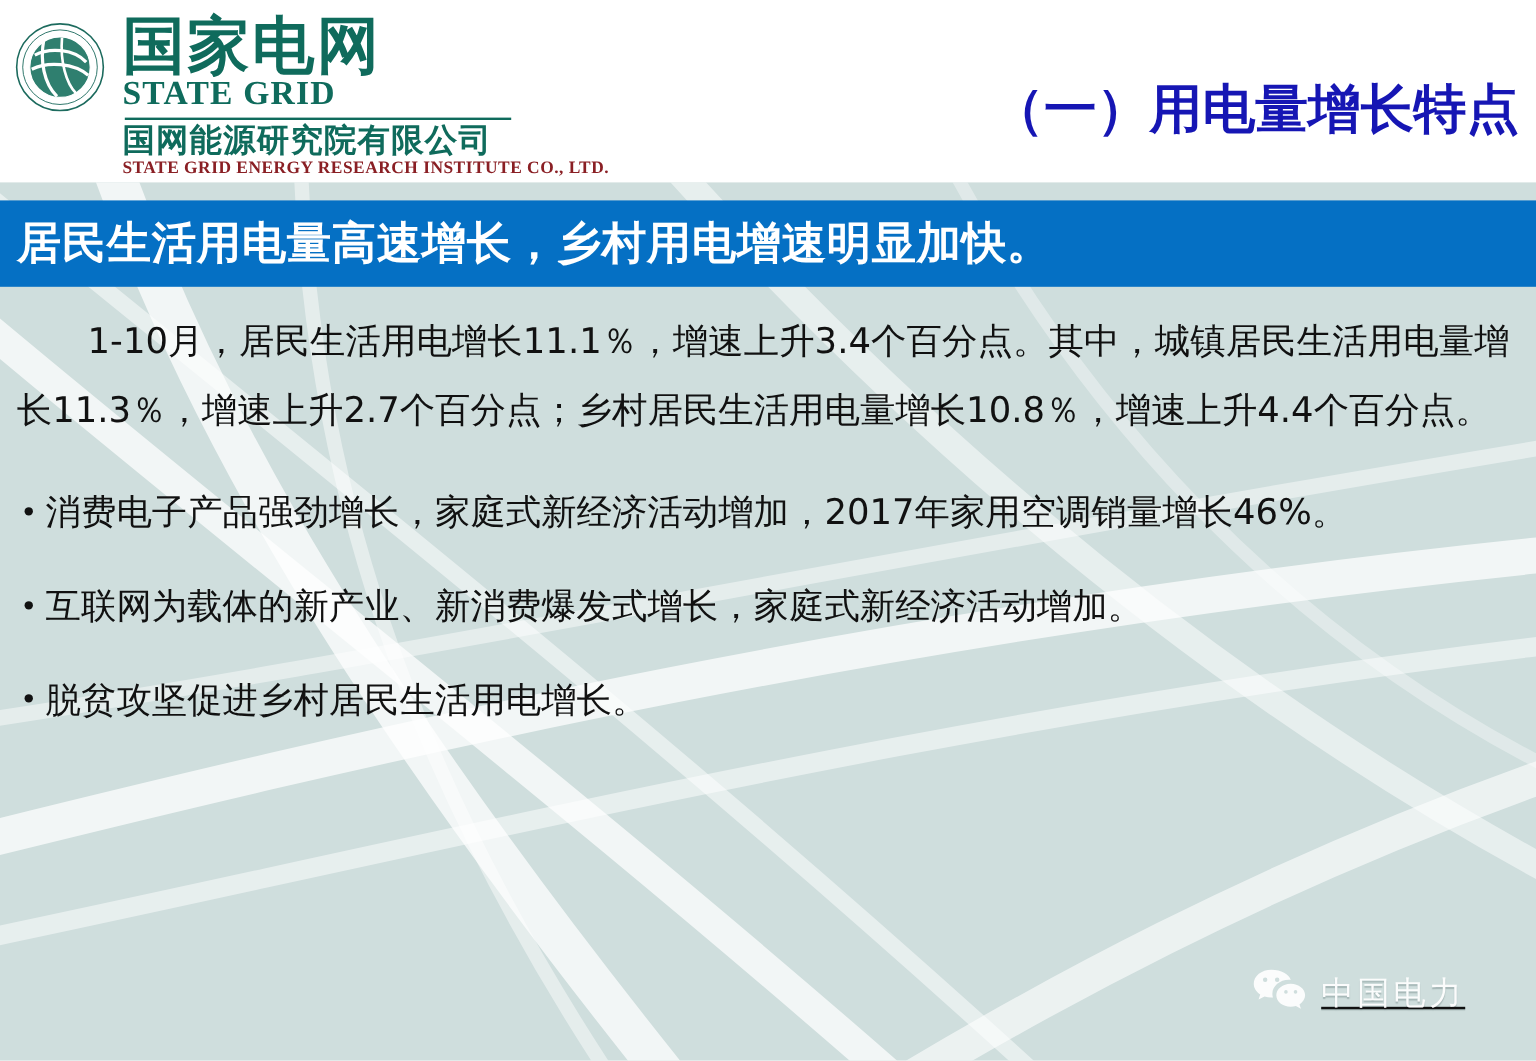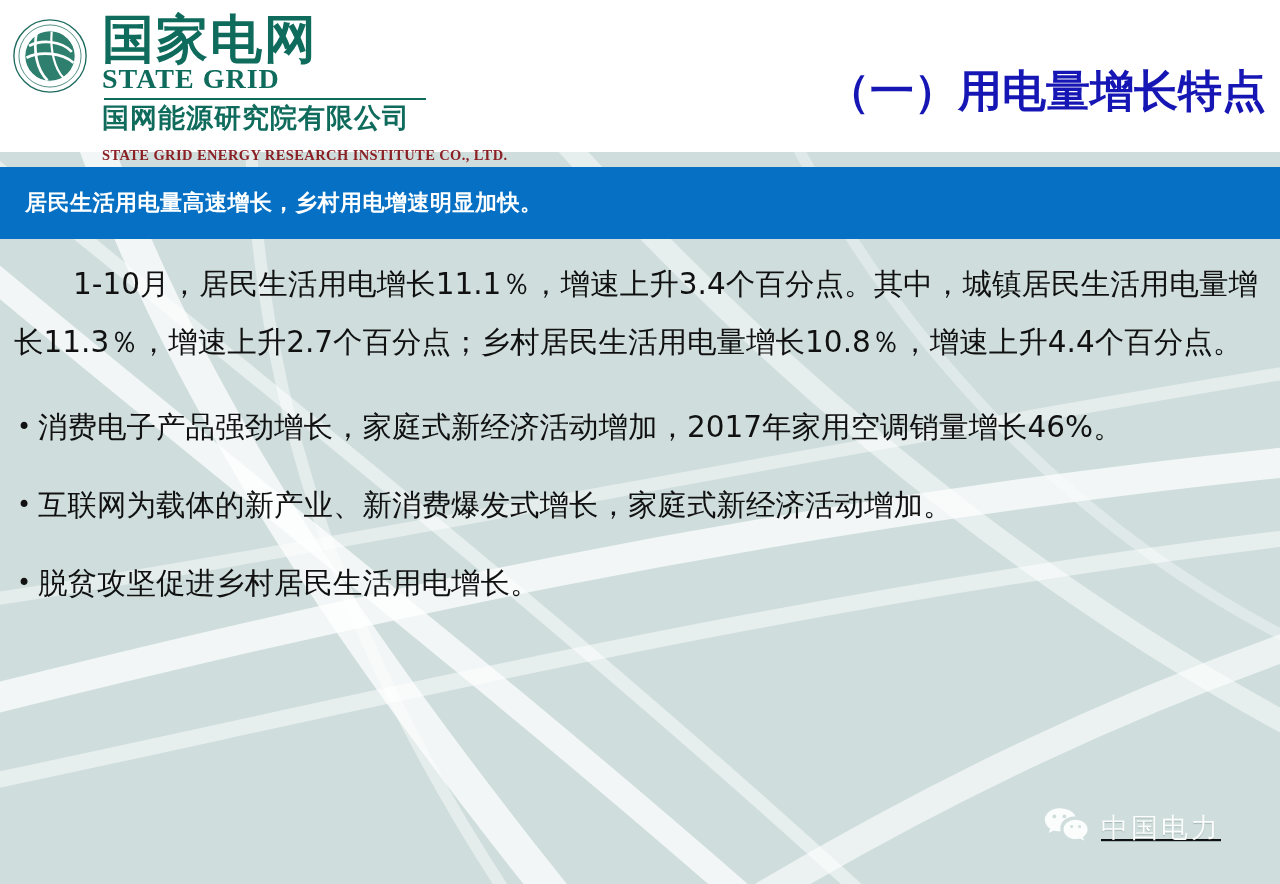--- a/index.html
+++ b/index.html
@@ -71,21 +71,21 @@
     letter-spacing: 1px;
     line-height: 1.05;
   }
   .logo-sub-en {
     font-family: "Liberation Serif", serif;
     font-size: 14.5px;
     font-weight: bold;
     color: #8a1f24;
     letter-spacing: 0.4px;
     line-height: 1.1;
-    margin-top: 16px;
+    margin-top: 1px;
   }
 
   .slide-title {
     position: absolute;
     right: 14px;
     top: 62px;
     font-family: "DejaVu Sans", sans-serif;
     font-size: 44px;
     font-weight: bold;
     color: #1616b4;
@@ -108,27 +108,26 @@
     left: 0; top: 167px;
     width: 1280px;
     height: 72px;
     background: #0570c4;
     z-index: 3;
     display: flex;
     align-items: center;
   }
   .banner-text {
     font-family: "DejaVu Sans", sans-serif;
-    font-size: 22px;
+    font-size: 37px;
     font-weight: bold;
     color: #ffffff;
     letter-spacing: 0.5px;
     padding-left: 14px;
     white-space: nowrap;
-    margin-left: 11px;
   }
 
   
   .body {
     position: absolute;
     left: 0; top: 255px;
     width: 1280px;
     z-index: 4;
     color: #111111;
     font-family: "DejaVu Sans", sans-serif;

